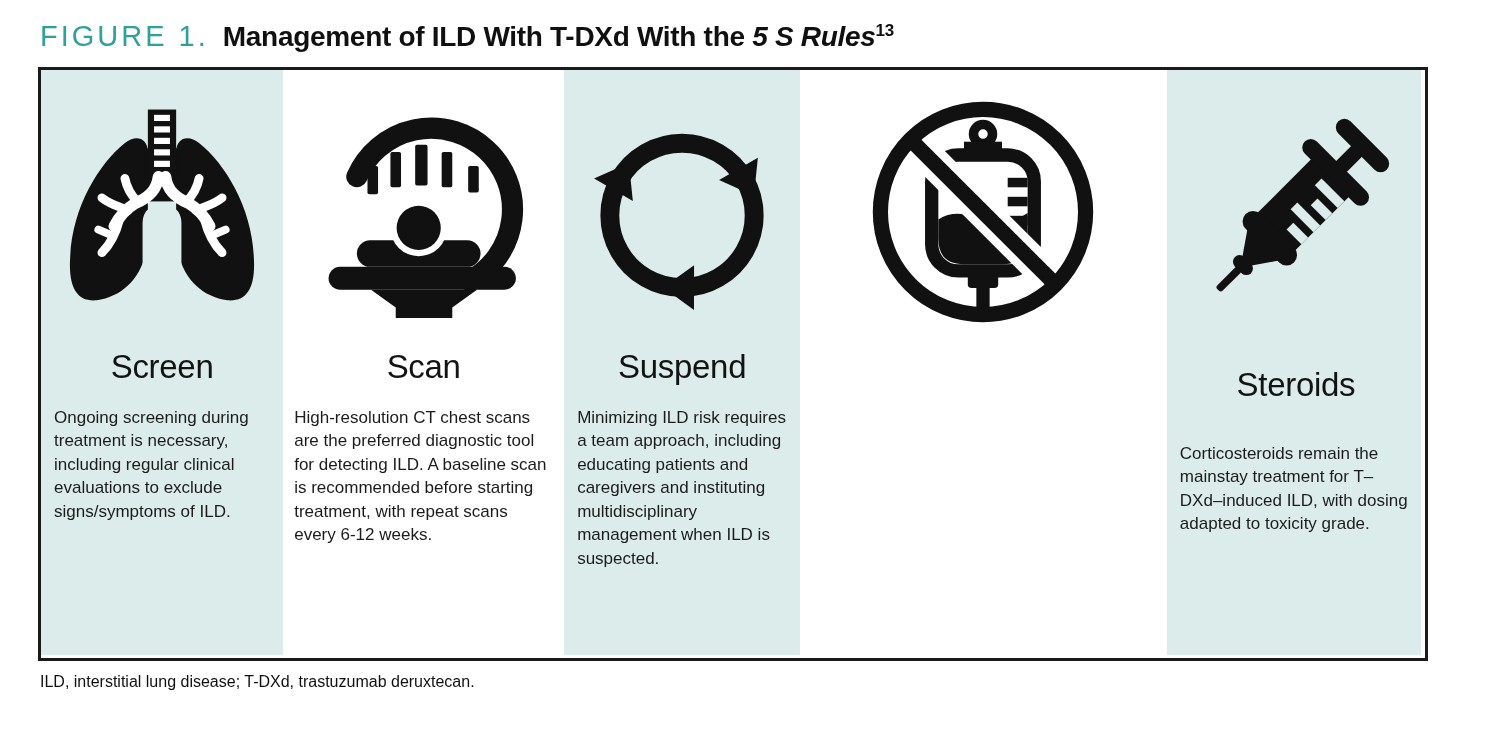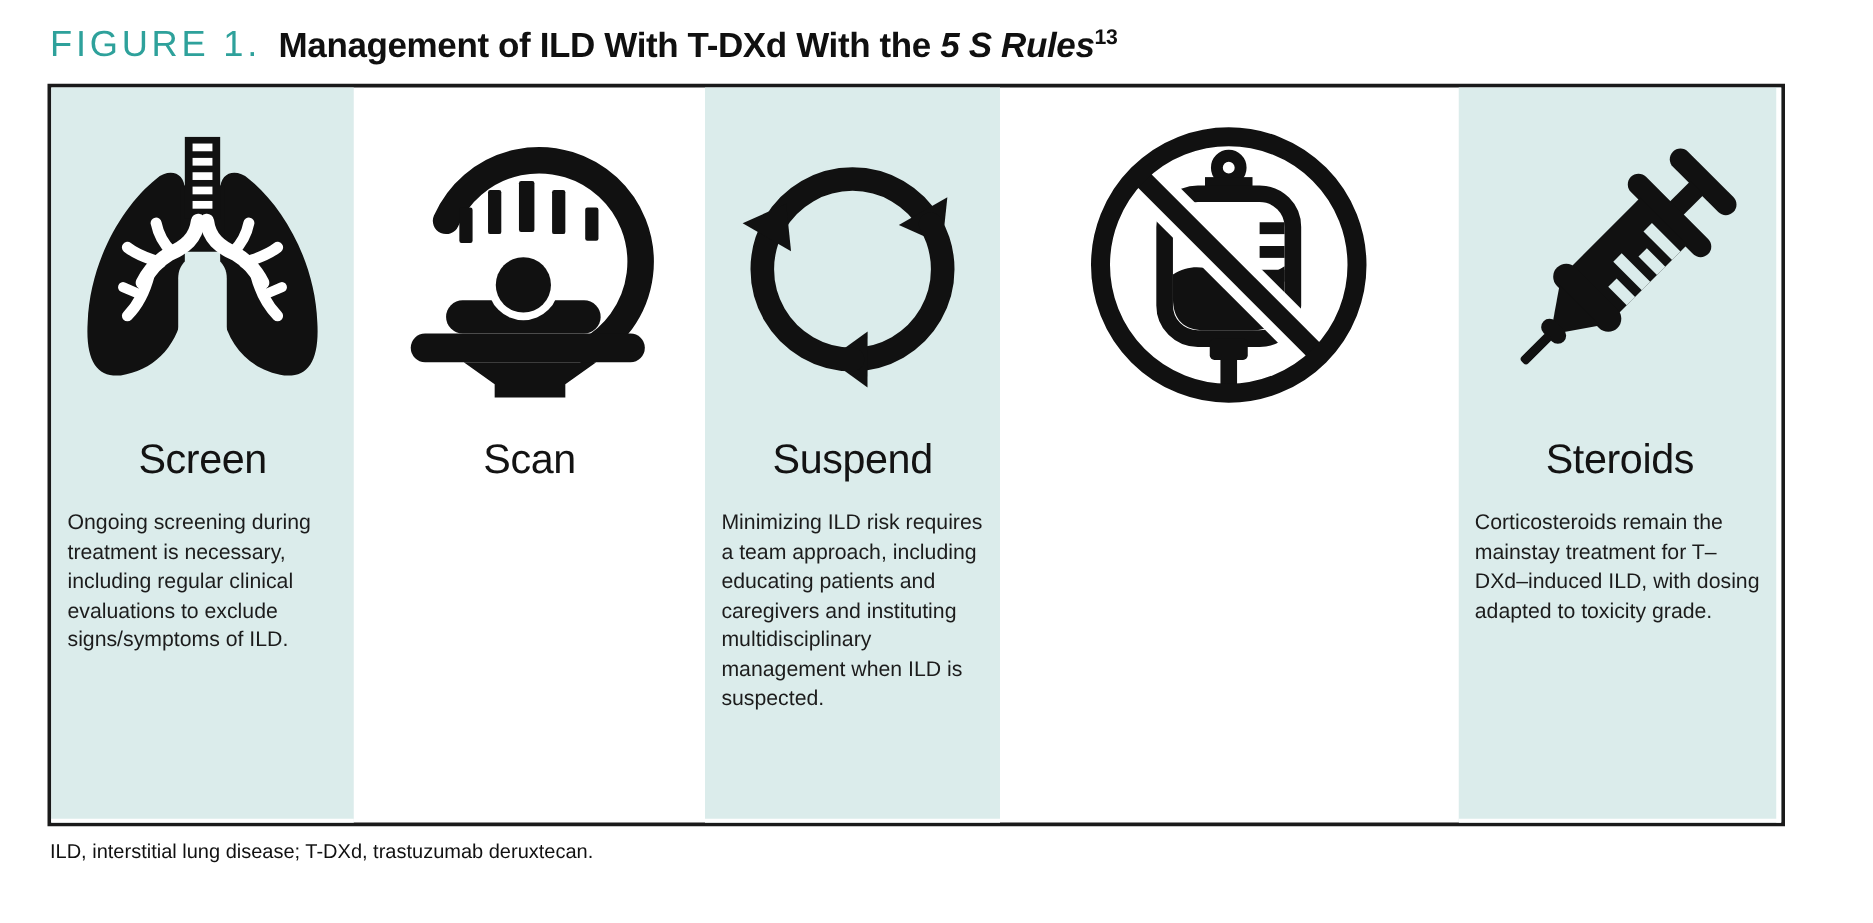--- a/index.html
+++ b/index.html
@@ -52,21 +52,21 @@
     box-sizing: border-box;
     display: flex;
     flex-direction: column;
     padding: 0 13px;
   }
   .col.shaded { background: #DBECEB; box-shadow: inset 0 -3px 0 0 #ffffff; }
   .col.c1 { flex: 0 0 17.5%; }
   .col.c2 { flex: 0 0 20.3%; padding: 0 11px; }
   .col.c3 { flex: 0 0 17.05%; }
   .col.c4 { flex: 0 0 26.5%; }
-  .col.c5 { flex: 0 0 18.65%; box-shadow: inset 0 -3px 0 0 #ffffff, inset -4px 0 0 0 #ffffff; }
+  .col.c5 { flex: 0 0 18.65%; box-shadow: inset 0 -3px 0 0 #ffffff, inset -4px 0 0 0 #ffffff; gap: 18px; }
   .icon-area {
     height: 256px;
     flex: none;
     display: flex;
     align-items: center;
     justify-content: center;
     padding-top: 14px;
     box-sizing: content-box;
   }
   .col-heading {
@@ -145,20 +145,21 @@
             <rect x="85" y="34" width="6" height="15" rx="1"></rect>
           </g>
           <rect fill="#111" x="22" y="76" width="70" height="15" rx="7.5"></rect>
           <circle cx="57" cy="69" r="16" fill="#fff"></circle>
           <circle cx="57" cy="69" r="12.5" fill="#111"></circle>
           <rect fill="#111" x="6" y="91" width="106" height="13" rx="6.5"></rect>
           <path fill="#111" d="M30,104 L90,104 L76,114 L76,120 L44,120 L44,114 Z"></path>
         </svg>
       </div>
       <h2 class="col-heading">Scan</h2>
+      <p>High-resolution CT chest scans are the preferred diagnostic tool for detecting ILD. A baseline scan is recommended before starting treatment, with repeat scans every 6-12 weeks.</p>
     </div>
 
     <div class="col c3 shaded">
       <div class="icon-area">
         <svg width="206" height="212" viewBox="0 0 120 120">
           <g id="cyc-arrow">
             <path d="M23.6,41 A42,42 0 0 1 96.4,41" stroke="#111" stroke-width="11" fill="none" stroke-linecap="round"></path>
             <polygon fill="#111" points="101.9,50.5 104.2,28.4 81.6,41.4"></polygon>
           </g>
           <use href="#cyc-arrow" transform="rotate(120 60 62)"></use>

